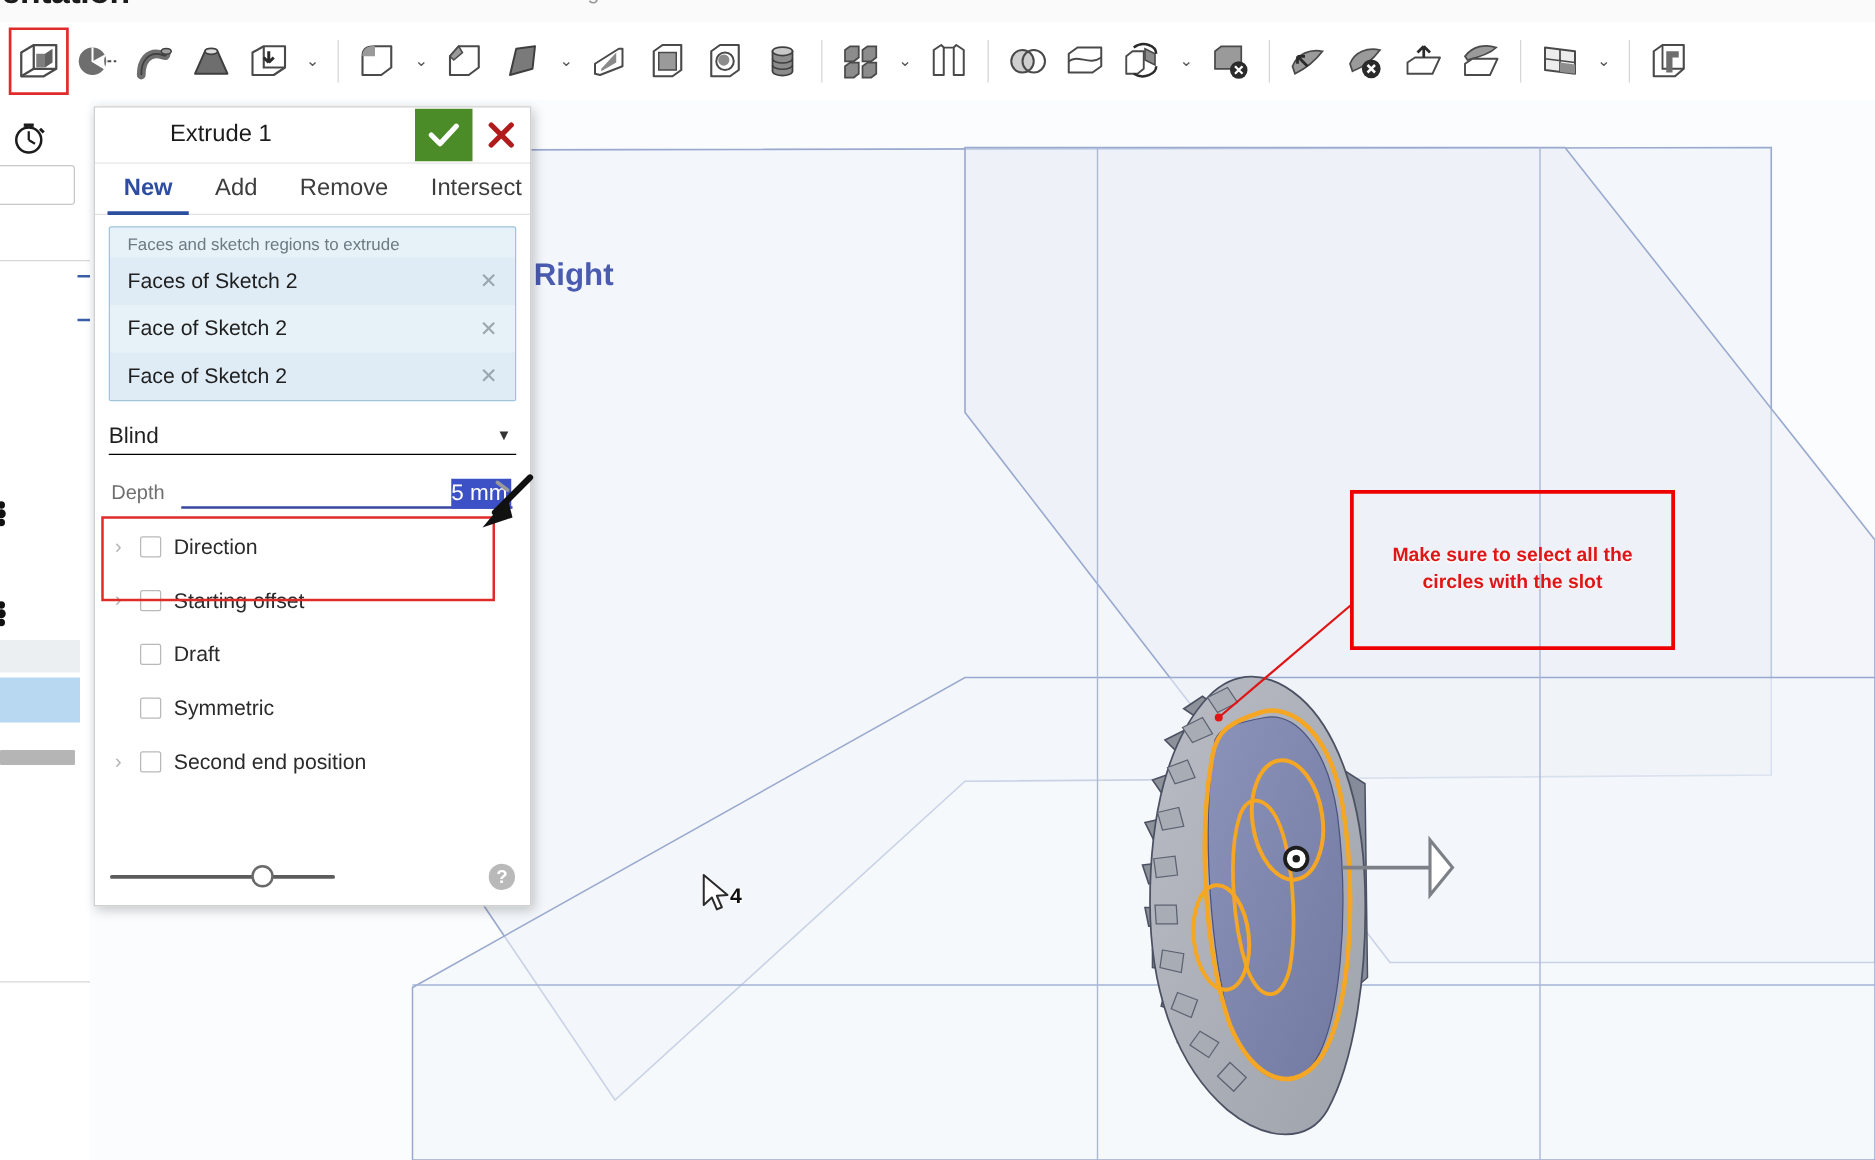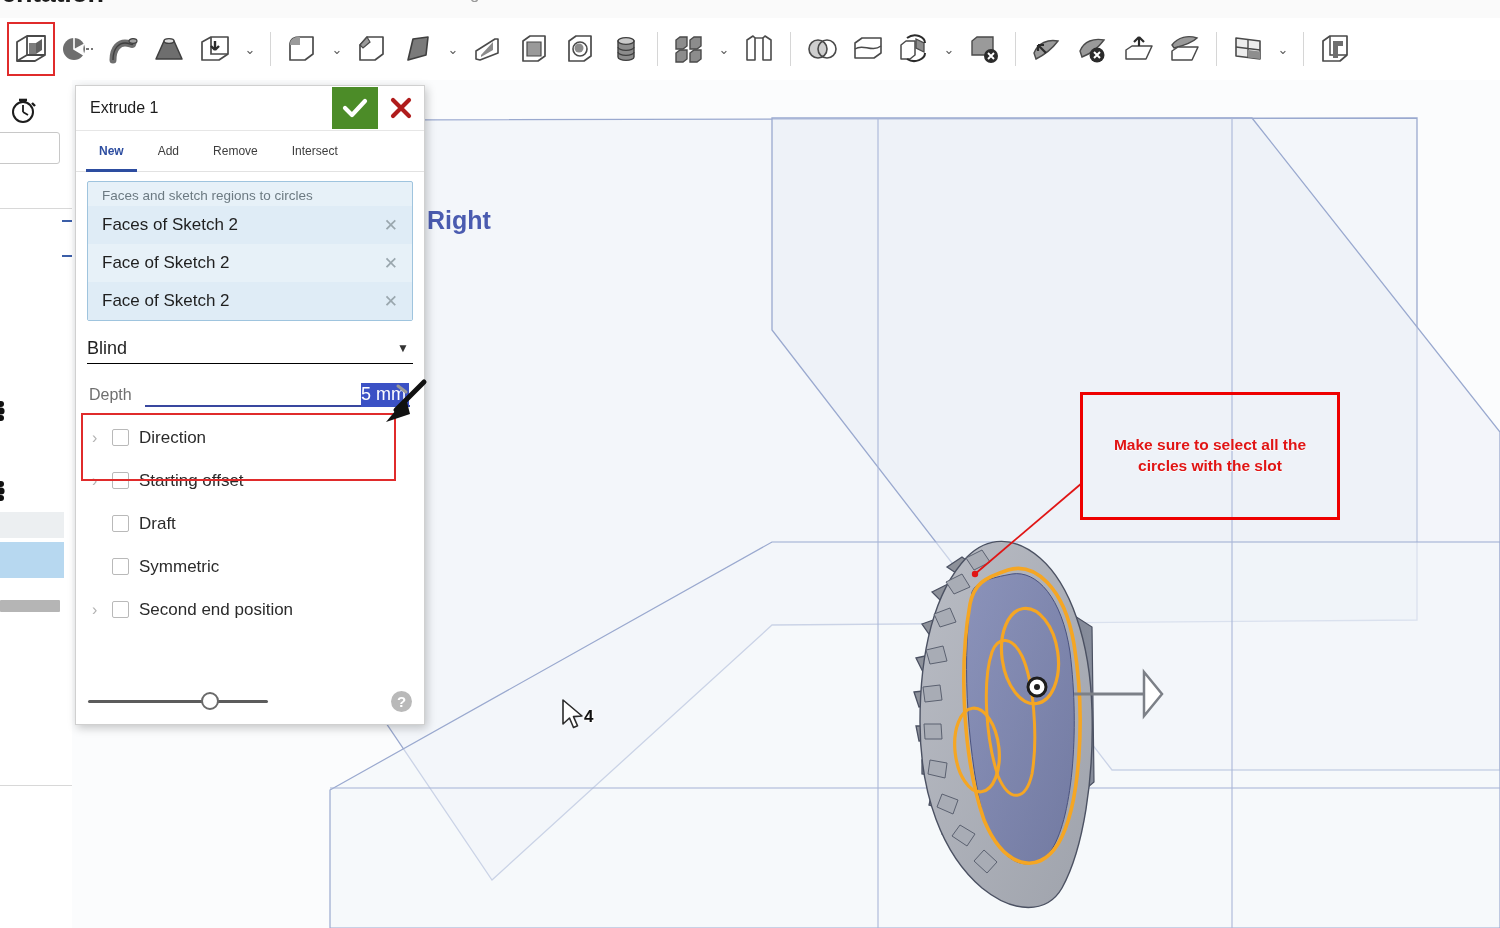--- a/index.html
+++ b/index.html
@@ -97,21 +97,21 @@
     position:absolute;left:75px;top:85px;width:350px;height:640px;
     background:#ffffff;border:1px solid #d0d0d0;
     box-shadow:2px 3px 9px rgba(0,0,0,.22);
     box-sizing:border-box;
   }
   .dlg-title-bar{
     position:relative;height:44px;border-bottom:1px solid #e6e6e6;
     display:flex;align-items:center;
   }
   .dlg-title{
-    font-size:16px;color:#1c1c1c;padding-left:14px;flex:1;white-space:nowrap;
+    font-size:19px;color:#1c1c1c;padding-left:14px;flex:1;white-space:nowrap;margin-left:46px;
   }
   .dlg-ok{
     width:46px;height:42px;background:#4c8c28;display:flex;align-items:center;justify-content:center;
   }
   .dlg-cancel{
     width:46px;height:42px;display:flex;align-items:center;justify-content:center;
   }
   .dlg-tabs{
     display:flex;height:42px;border-bottom:1px solid #e2e2e2;
   }
@@ -121,21 +121,21 @@
   }
   .dlg-tab.active{color:#2d4da0;}
   .dlg-tab.active:after{
     content:"";position:absolute;left:8%;right:8%;bottom:-1px;height:3px;background:#2d4da0;
   }
   .dlg-subtabs{
     display:flex;height:40px;border-bottom:1px solid #e2e2e2;padding-left:6px;
   }
   .dlg-subtab{
     display:flex;align-items:center;justify-content:center;
-    font-size:12px;color:#3d3d3d;position:relative;padding:15px 17px;
+    font-size:19px;color:#3d3d3d;position:relative;padding:15px 17px;
   }
   .dlg-subtab.active{color:#2d4da0;font-weight:bold;}
   .dlg-subtab.active:after{
     content:"";position:absolute;left:4px;right:4px;bottom:-1px;height:3px;background:#2d4da0;
   }
   .sel-box{
     margin:9px 11px 0 11px;border:1px solid #9fc4de;background:#e7f1f8;border-radius:2px;
   }
   .sel-hint{font-size:13.5px;color:#6c7a82;padding:6px 0 3px 14px;}
   .sel-row{
@@ -578,21 +578,21 @@
 
 
     <div class="dlg-subtabs">
       <div class="dlg-subtab active">New</div>
       <div class="dlg-subtab">Add</div>
       <div class="dlg-subtab">Remove</div>
       <div class="dlg-subtab">Intersect</div>
     </div>
 
     <div class="sel-box">
-      <div class="sel-hint">Faces and sketch regions to circles</div>
+      <div class="sel-hint">Faces and sketch regions to extrude</div>
       <div class="sel-row alt">
         <span>Faces of Sketch 2</span>
         <span class="sel-x">✕</span>
       </div>
       <div class="sel-row">
         <span>Face of Sketch 2</span>
         <span class="sel-x">✕</span>
       </div>
       <div class="sel-row alt">
         <span>Face of Sketch 2</span>

